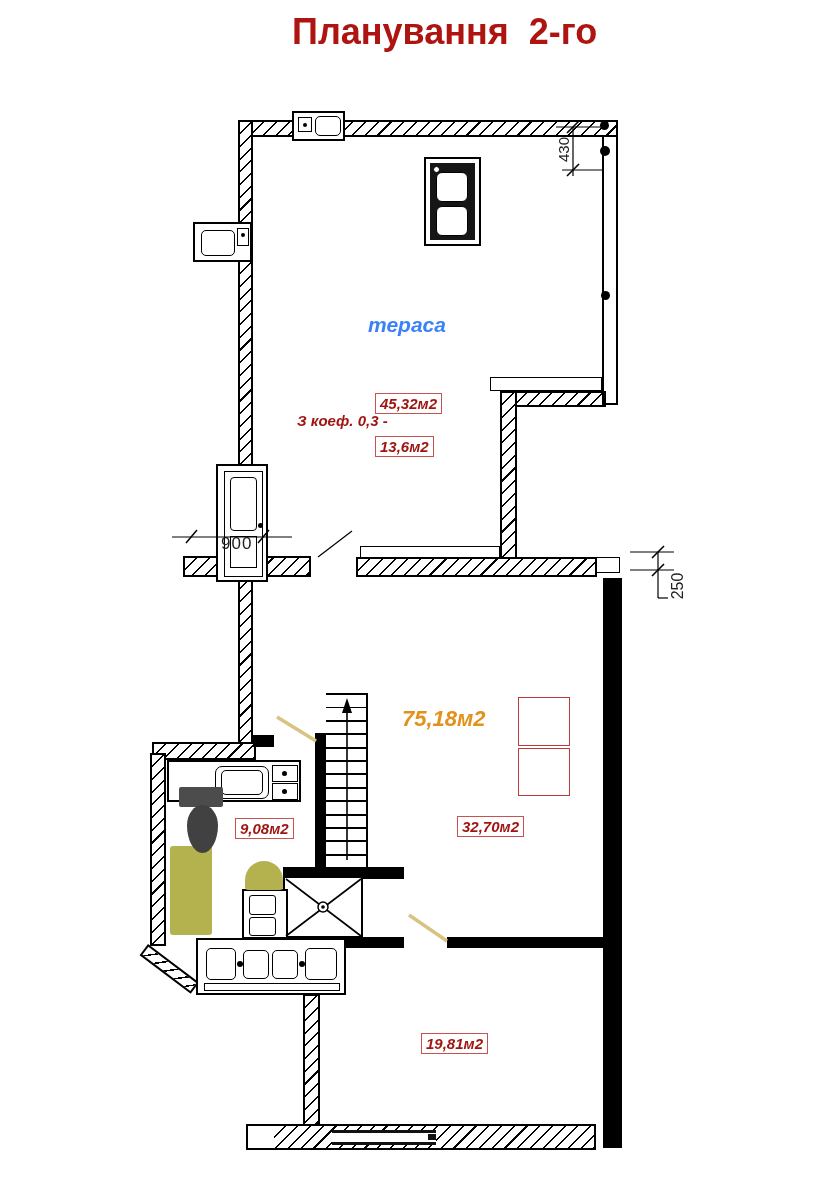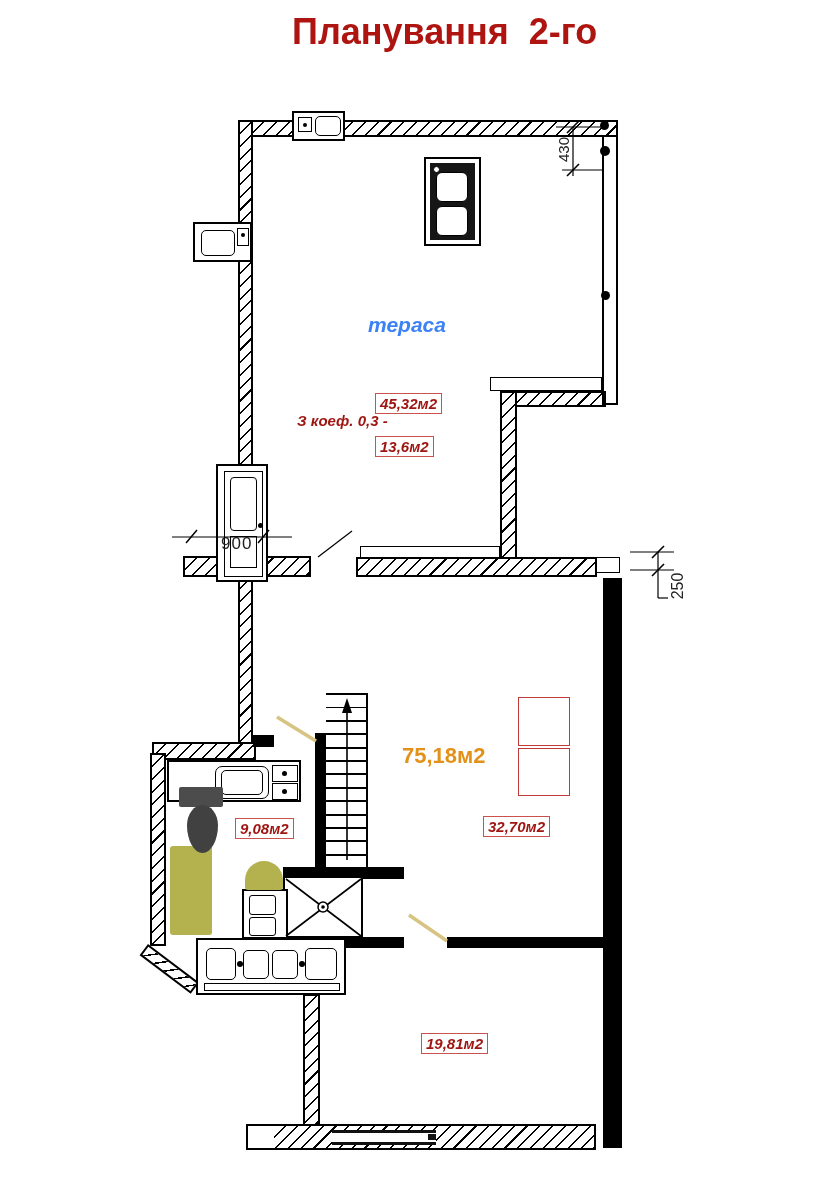--- a/index.html
+++ b/index.html
@@ -157,21 +157,21 @@
 
     <line x1="172" y1="537" x2="292" y2="537" stroke="#000" stroke-width="1"></line>
     <line x1="186" y1="543" x2="197" y2="530" stroke="#000" stroke-width="1.5"></line>
     <line x1="258" y1="543" x2="269" y2="530" stroke="#000" stroke-width="1.5"></line>
   </svg>
 
   <div class="lbl" style="left:368px;top:313px;color:#3b82f6;font-style:italic;font-weight:bold;font-size:21px;">тераса</div>
   <div class="lbl" style="left:297px;top:412px;color:#9e1410;font-style:italic;font-weight:bold;font-size:15px;">З коеф. 0,3 -</div>
   <div class="ab" style="left:375px;top:393px;">45,32м2</div>
   <div class="ab" style="left:375px;top:436px;">13,6м2</div>
-  <div class="lbl" style="left:402px;top:743px;color:#e2921a;font-weight:bold;font-size:22px;text-align:center;">75,18м2</div>
-  <div class="ab" style="left:483px;top:816px;">32,70м2</div>
+  <div class="lbl" style="left:402px;top:706px;color:#e2921a;font-style:italic;font-weight:bold;font-size:22px;text-align:center;">75,18м2</div>
+  <div class="ab" style="left:457px;top:816px;">32,70м2</div>
   <div class="ab" style="left:235px;top:818px;">9,08м2</div>
   <div class="ab" style="left:421px;top:1033px;">19,81м2</div>
 
   <div class="lbl" style="left:541px;top:141px;width:44px;text-align:center;font-size:15px;color:#222;transform:rotate(-90deg);">430</div>
   <div class="lbl" style="left:656px;top:577px;width:44px;text-align:center;font-size:16px;color:#222;transform:rotate(-90deg);">250</div>
 
 </div>
 
 </body></html>

